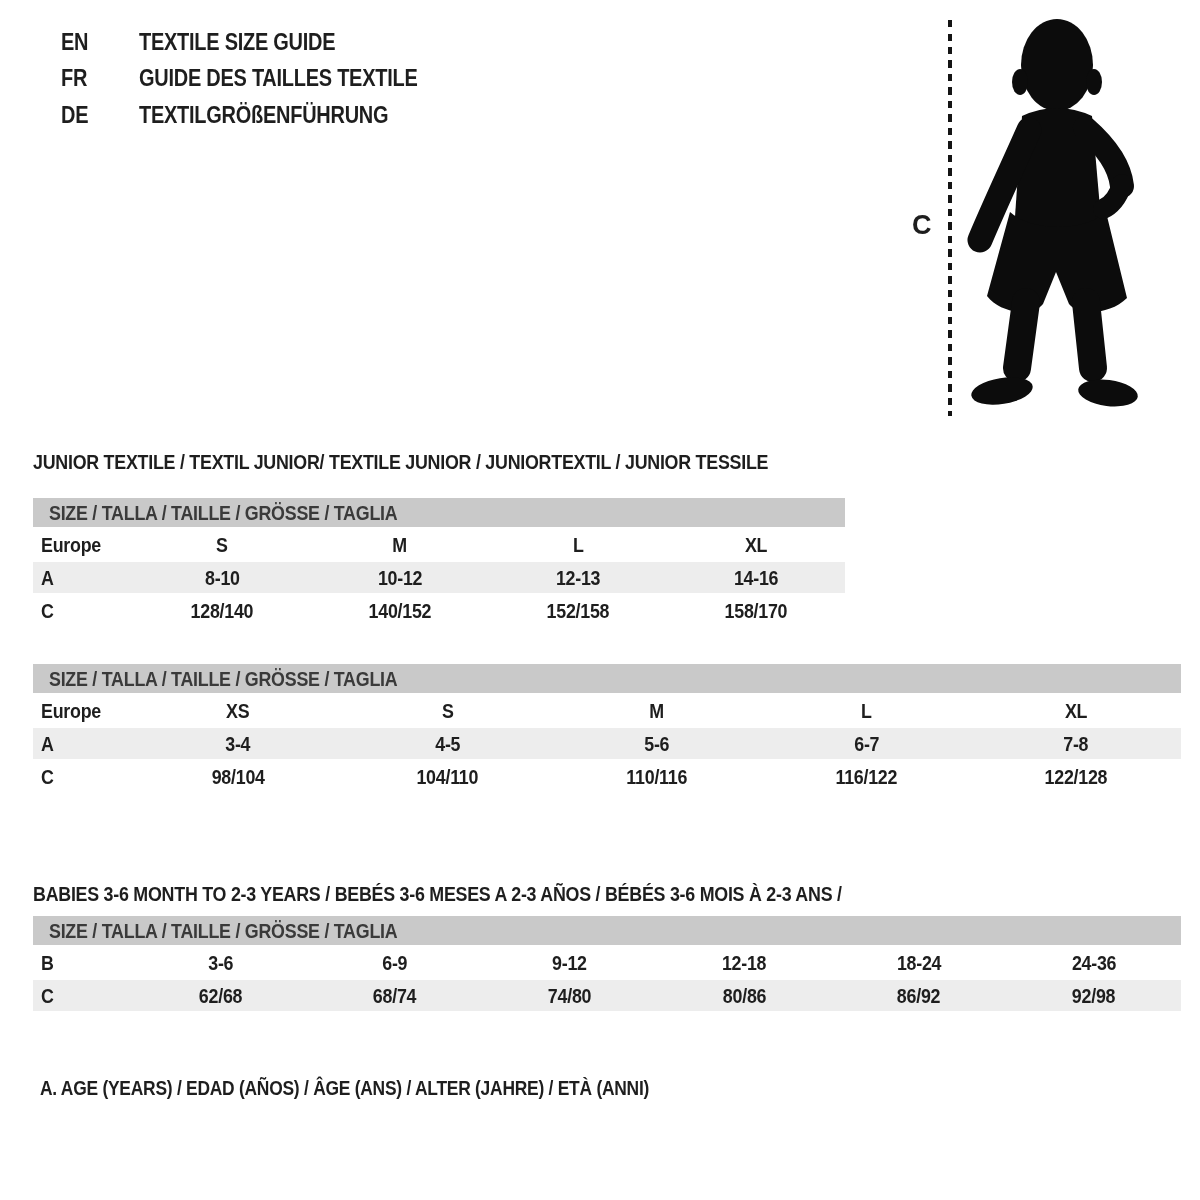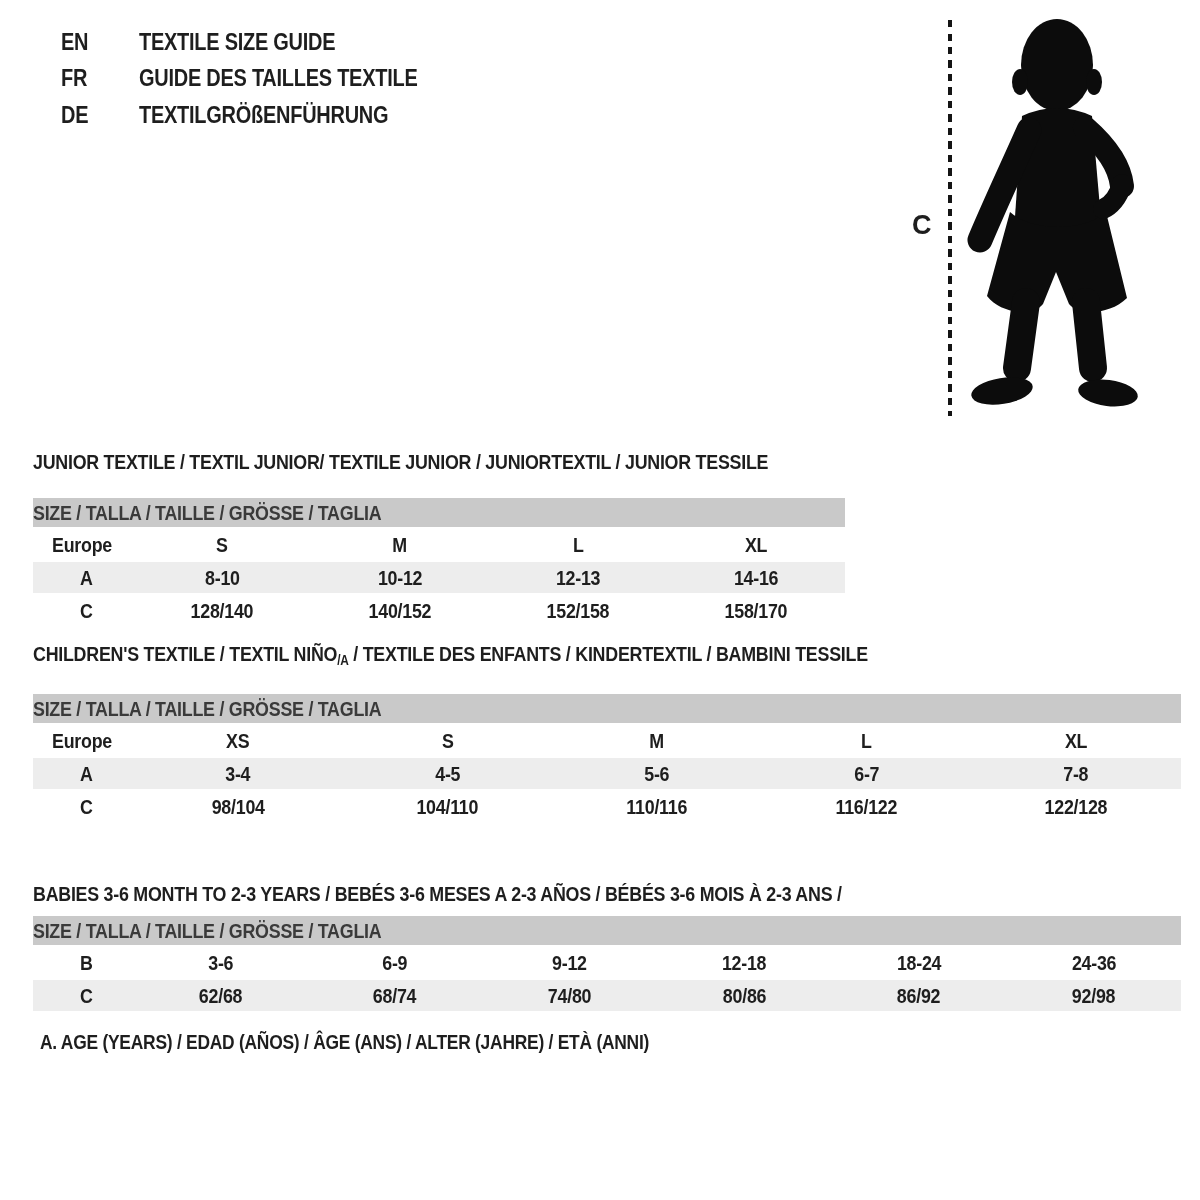--- a/index.html
+++ b/index.html
@@ -33,29 +33,29 @@
   .sec-title { font-size:21px; line-height:24px; white-space:nowrap; }
   .sec-title-2l { line-height:36px; }
   .title-sub { font-size:14px; vertical-align:-4px; }
 
   .size-table.mt-junior   { margin-top:24px; }
   .size-table.mt-children { margin-top:22px; }
   .size-table.mt-babies   { margin-top:4px; }
 
   .st-bar {
     height:29px; background:#c9c9c9; color:#3a3a3a; font-size:21px;
-    display:flex; align-items:center; padding-left:0; box-sizing:border-box;
+    display:flex; align-items:center; padding-left:16px; box-sizing:border-box;
   }
   .st-row { display:flex; height:31px; margin-top:2px; align-items:center; font-size:21px; }
   .st-row.shaded { background:#ededed; }
-  .st-label { width:100px; padding-left:8px; box-sizing:border-box; flex:none;text-align:center; }
+  .st-label { width:100px; padding-left:8px; box-sizing:border-box; flex:none; }
   .st-cell { flex:1; text-align:center; }
 
   
-  .legend { position:absolute; left:40px; top:1024px; }
+  .legend { position:absolute; left:40px; top:1070px; }
   .legend-row { height:35.5px; display:flex; align-items:center; font-size:20.5px; }
 </style>
 </head>
 <body>
 
 <div class="page">
 
   <div class="lang-list">
     <div class="lang-row">
       <span class="lang-code"><span class="cnd">EN</span></span>
@@ -120,23 +120,20 @@
         <span class="st-label"><span class="cnd">C</span></span>
         <span class="st-cell"><span class="cnd cnd-c">128/140</span></span>
         <span class="st-cell"><span class="cnd cnd-c">140/152</span></span>
         <span class="st-cell"><span class="cnd cnd-c">152/158</span></span>
         <span class="st-cell"><span class="cnd cnd-c">158/170</span></span>
       </div>
     </div>
   </div>
 
   <div class="section sec-children">
-    <div class="sec-title">
-      <span class="cnd"><span>CHILDREN'S TEXTILE / TEXTIL NIÑO</span><span class="title-sub">/A</span><span> / TEXTILE DES ENFANTS / KINDERTEXTIL / BAMBINI TESSILE</span></span>
-    </div>
     <div class="size-table mt-children">
       <div class="st-bar">
         <span class="cnd">SIZE / TALLA / TAILLE / GRÖSSE / TAGLIA</span>
       </div>
       <div class="st-row">
         <span class="st-label"><span class="cnd">Europe</span></span>
         <span class="st-cell"><span class="cnd cnd-c">XS</span></span>
         <span class="st-cell"><span class="cnd cnd-c">S</span></span>
         <span class="st-cell"><span class="cnd cnd-c">M</span></span>
         <span class="st-cell"><span class="cnd cnd-c">L</span></span>

